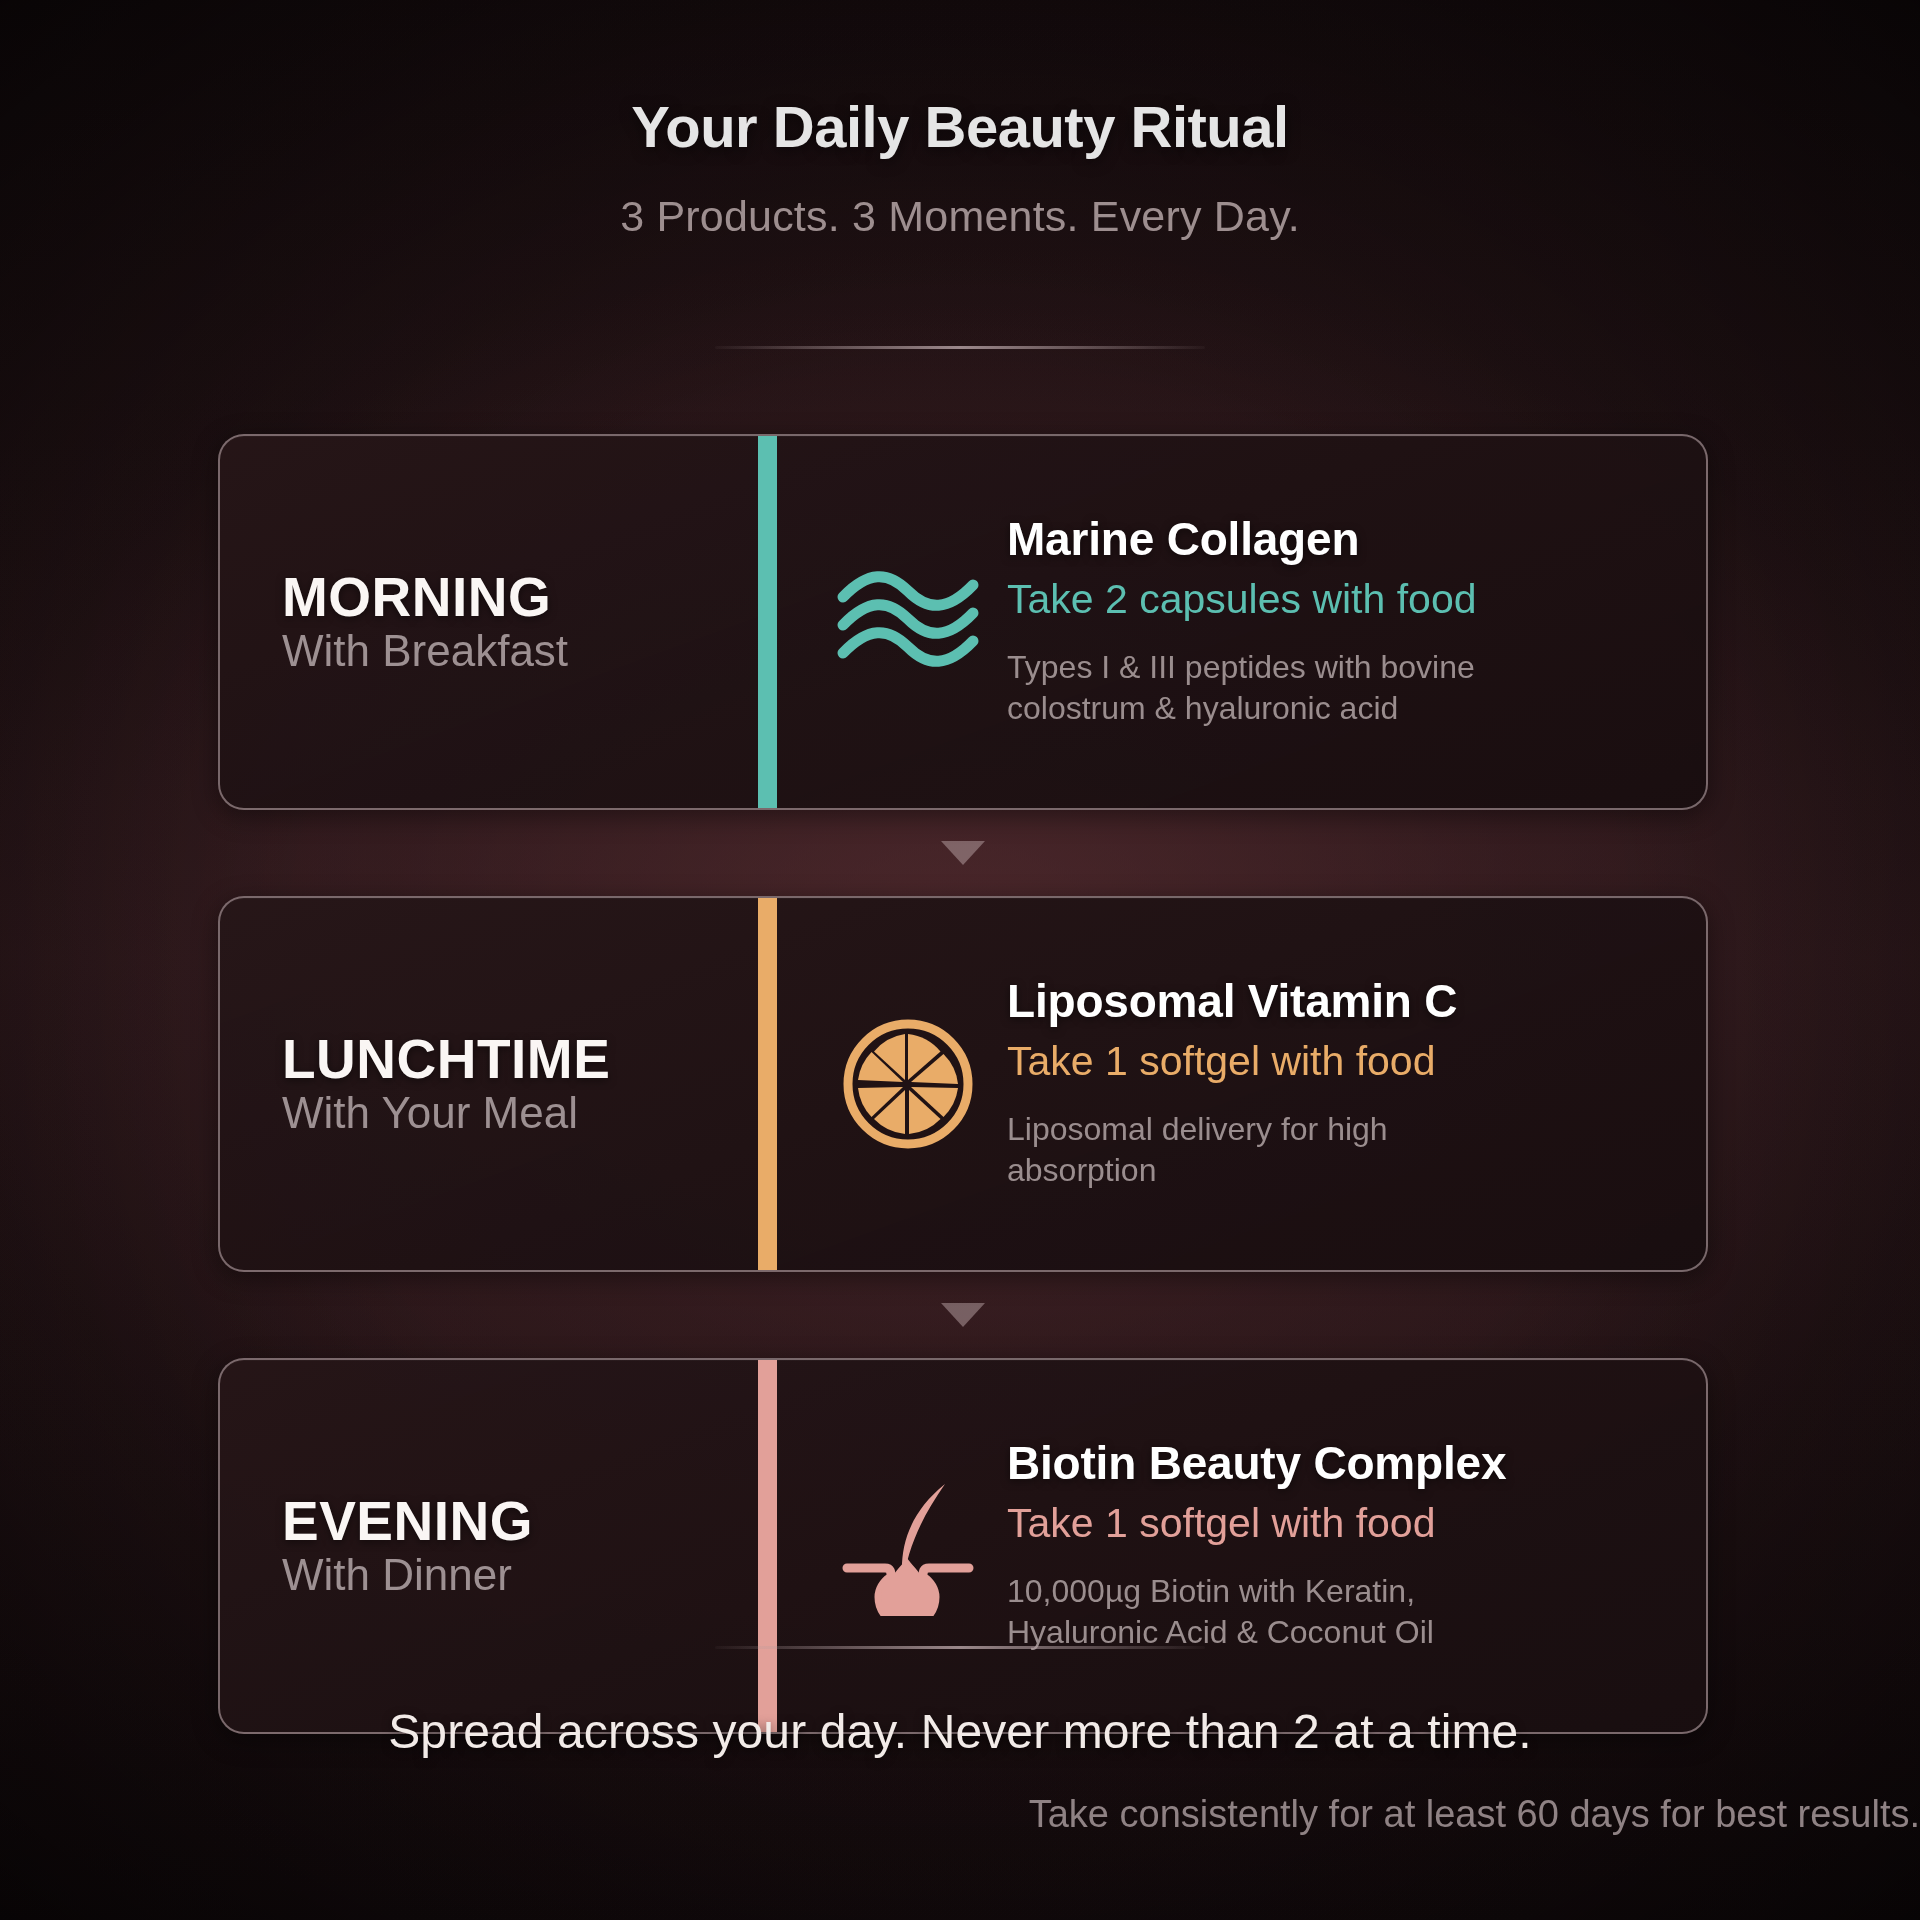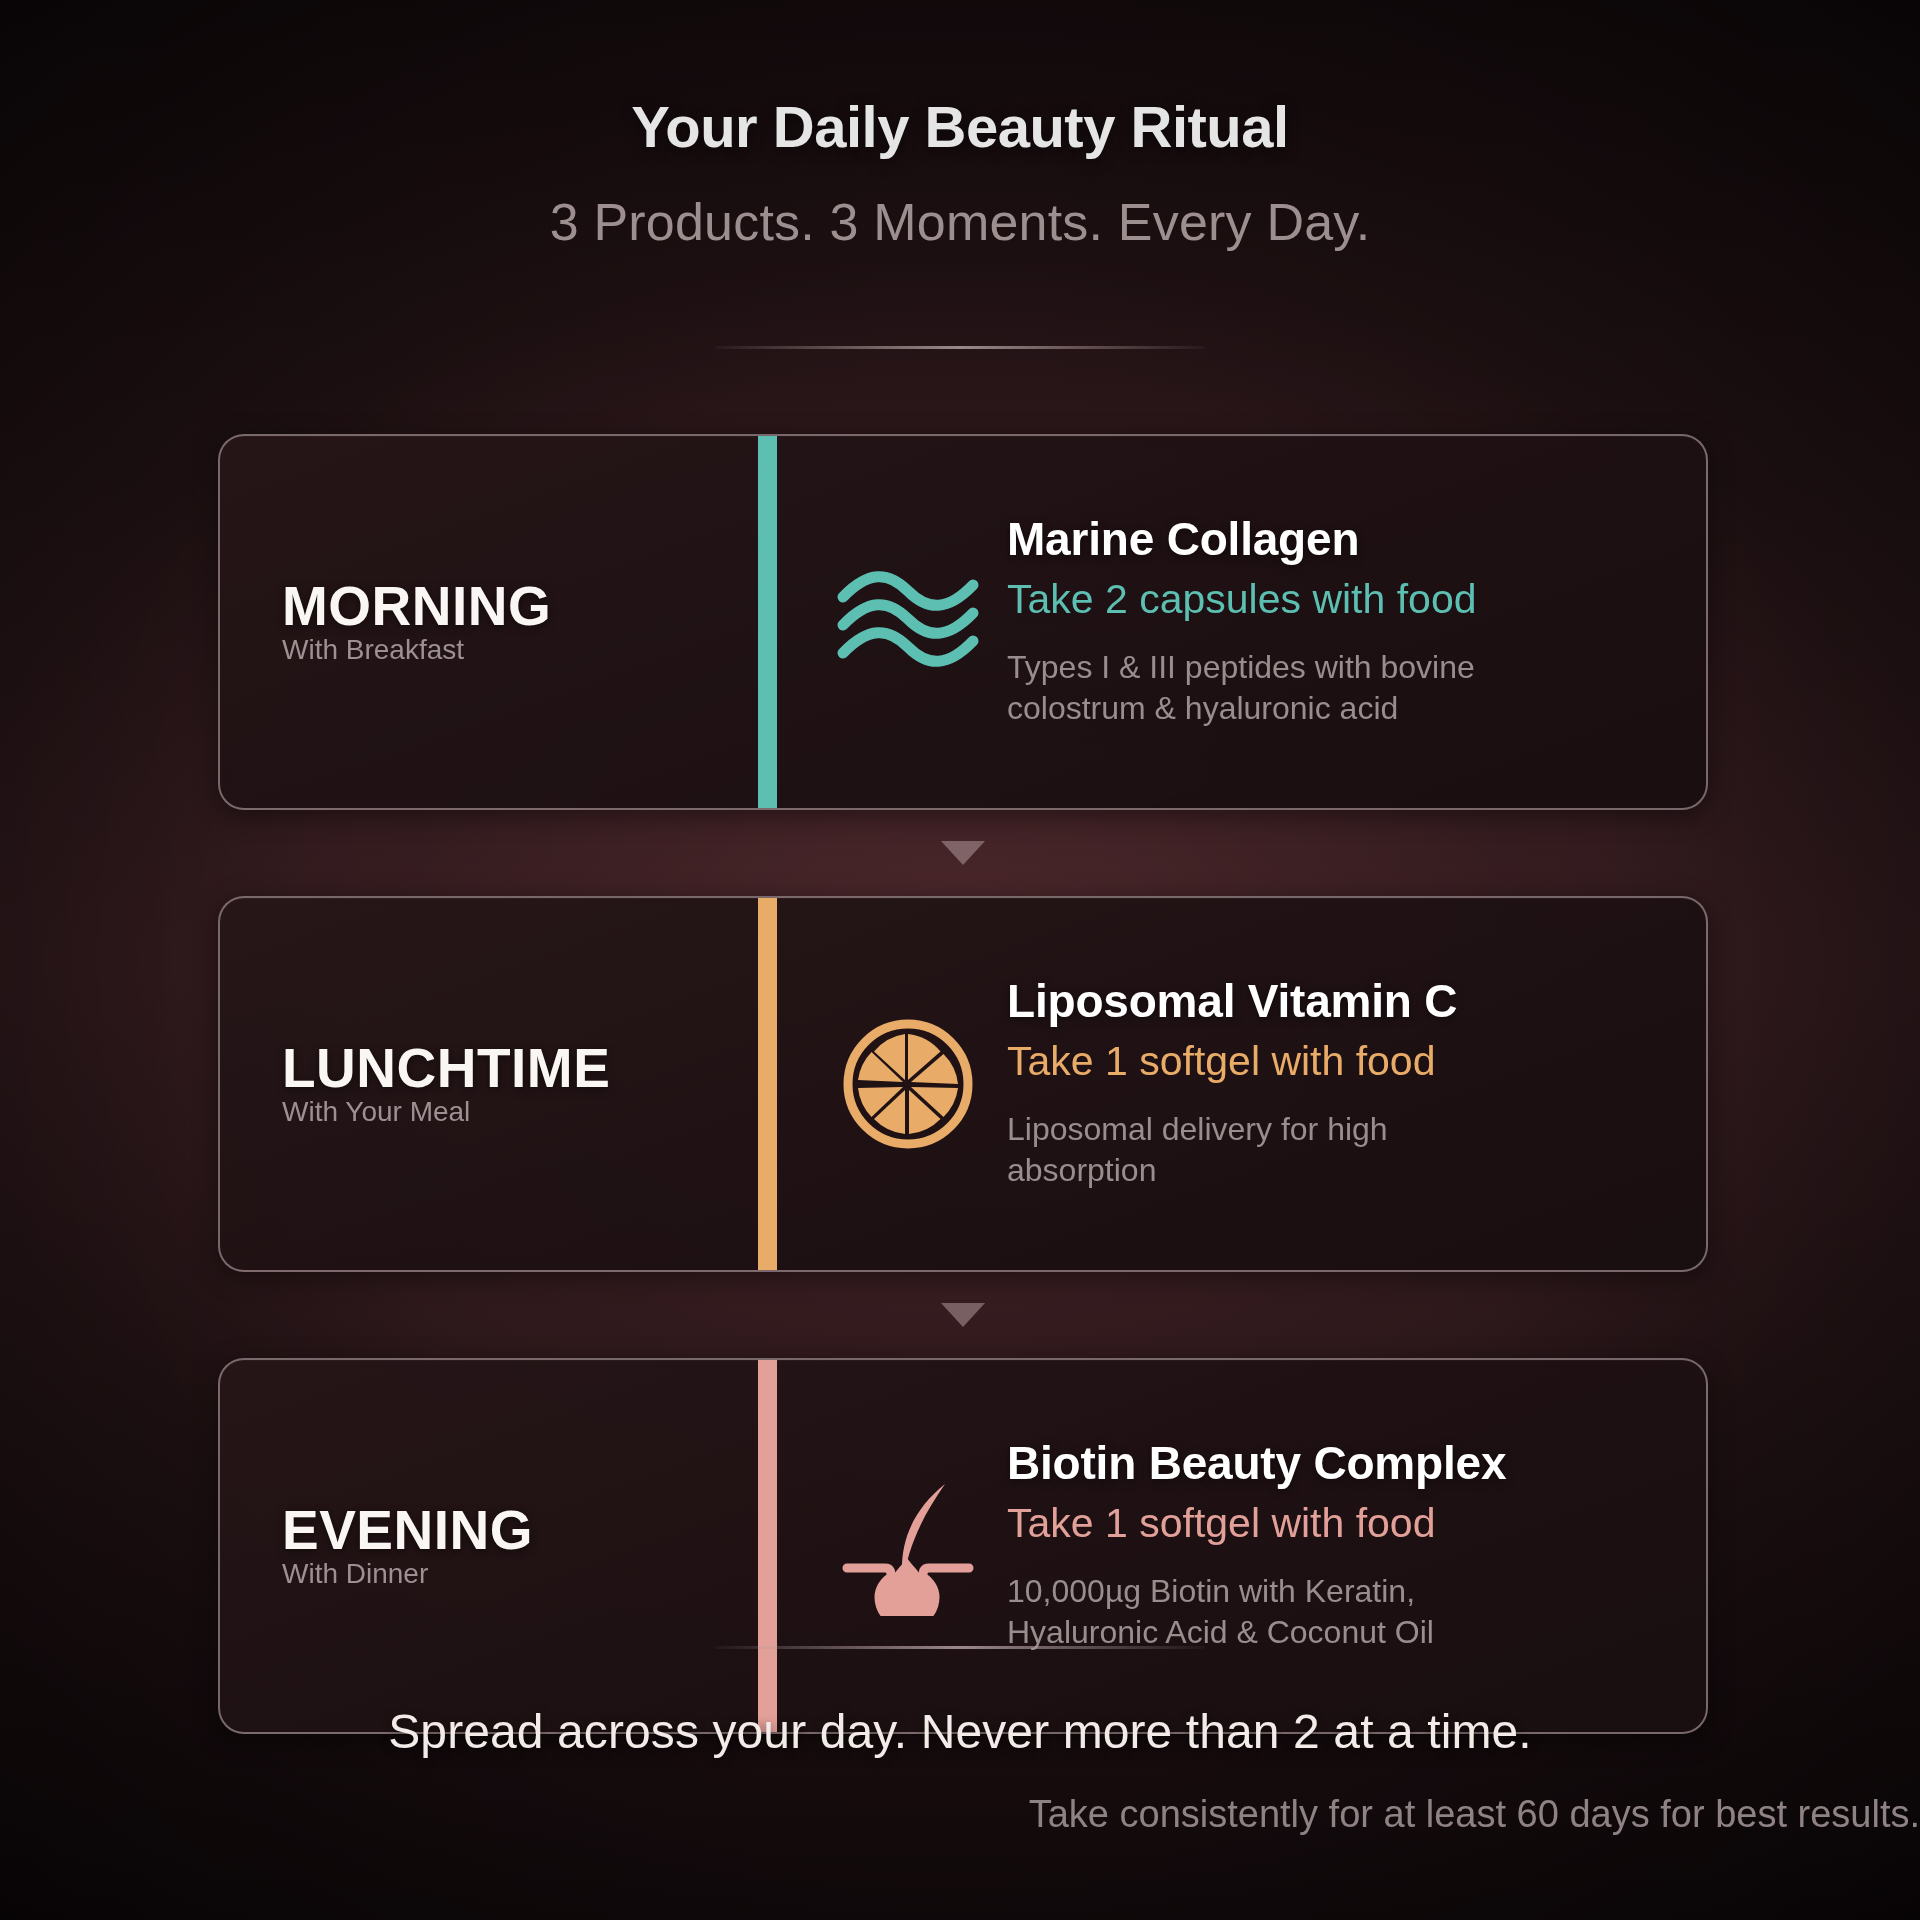--- a/index.html
+++ b/index.html
@@ -35,21 +35,21 @@
   
   .header { position:absolute; top:98px; left:0; width:100%; text-align:center; }
 
   .title {
     font-size:58px; font-weight:bold; color:#e5e5e5;
     letter-spacing:-0.5px; line-height:1.0;
     text-shadow:0 3px 14px rgba(0,0,0,0.55);
   }
   .subtitle {
     margin-top:36px;
-    font-size:52px; color:#9D8E8F; font-weight:400;
+    font-size:43px; color:#9D8E8F; font-weight:400;
     letter-spacing:0.2px;
   }
 
   .divider {
     position:absolute; left:50%; transform:translateX(-50%);
     width:490px; height:3px;
     background:linear-gradient(90deg, rgba(160,140,142,0.05), rgba(176,157,160,0.85), rgba(160,140,142,0.05));
     border-radius:2px;
   }
   .divider.top { top:346px; }
@@ -80,21 +80,21 @@
     display:flex; flex-direction:column;
     justify-content:center;
     padding-left:62px;
   }
   .time-name {
     font-size:55px; font-weight:bold; color:#FAF6F4;
     letter-spacing:0.5px; line-height:1.05;
     text-shadow:0 2px 8px rgba(0,0,0,0.5);
   }
   .time-when {
-    font-size:28px; color:#9D9092; font-weight:400;
+    font-size:44px; color:#9D9092; font-weight:400;
     line-height:1.1;
   }
 
   
   .accent-bar {
     width:19px; flex:0 0 19px;
     align-self:stretch;
   }
 
   

